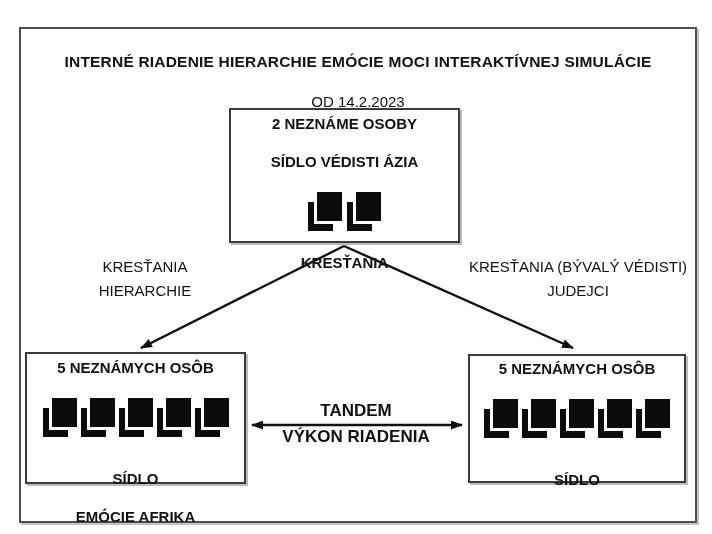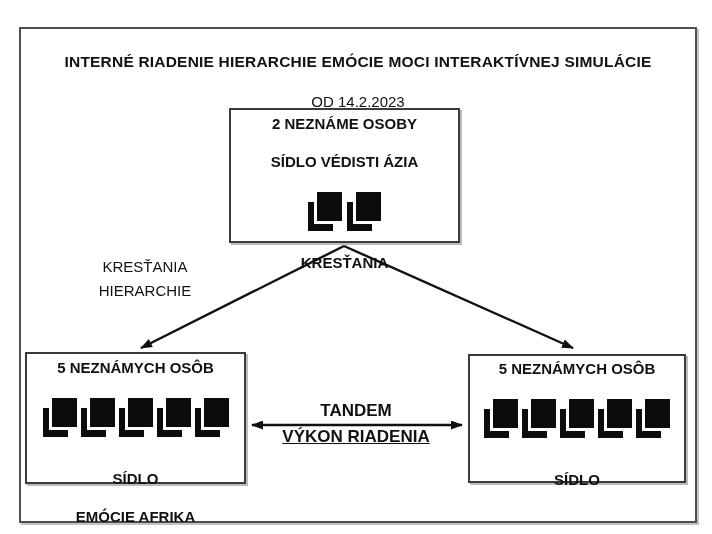--- a/index.html
+++ b/index.html
@@ -113,21 +113,21 @@
     position: absolute;
     left: 256px;
     top: 401px;
     width: 200px;
     text-align: center;
     font-size: 17px;
     font-weight: 700;
     line-height: 19px;
     white-space: nowrap;
   }
-  .tandem-label .tandem-line2 { margin-top: 7px; text-decoration: underline; }
+  .tandem-label .tandem-line2 { margin-top: 7px; }
   svg.arrow-layer {
     position: absolute;
     left: 0;
     top: 0;
     width: 712px;
     height: 534px;
     pointer-events: none;
   }
 </style>
 </head>
@@ -168,20 +168,24 @@
         </span>
       </div>
     <div class="node-line">KRESŤANIA</div>
   </div>
 
   <div class="edge-label edge-label-left">
     <div>KRESŤANIA</div>
     <div>HIERARCHIE</div>
   </div>
 
+  <div class="edge-label edge-label-right">
+    <div>KRESŤANIA (BÝVALÝ VÉDISTI)</div>
+    <div>JUDEJCI</div>
+  </div>
 
   <div class="node node-left">
     <div class="node-line">5 NEZNÁMYCH OSÔB</div>
     <div class="icon-row">
         <span class="pages-icon">
           <span class="page-back"></span>
           <span class="page-front"></span>
         </span>
         <span class="pages-icon">
           <span class="page-back"></span>

